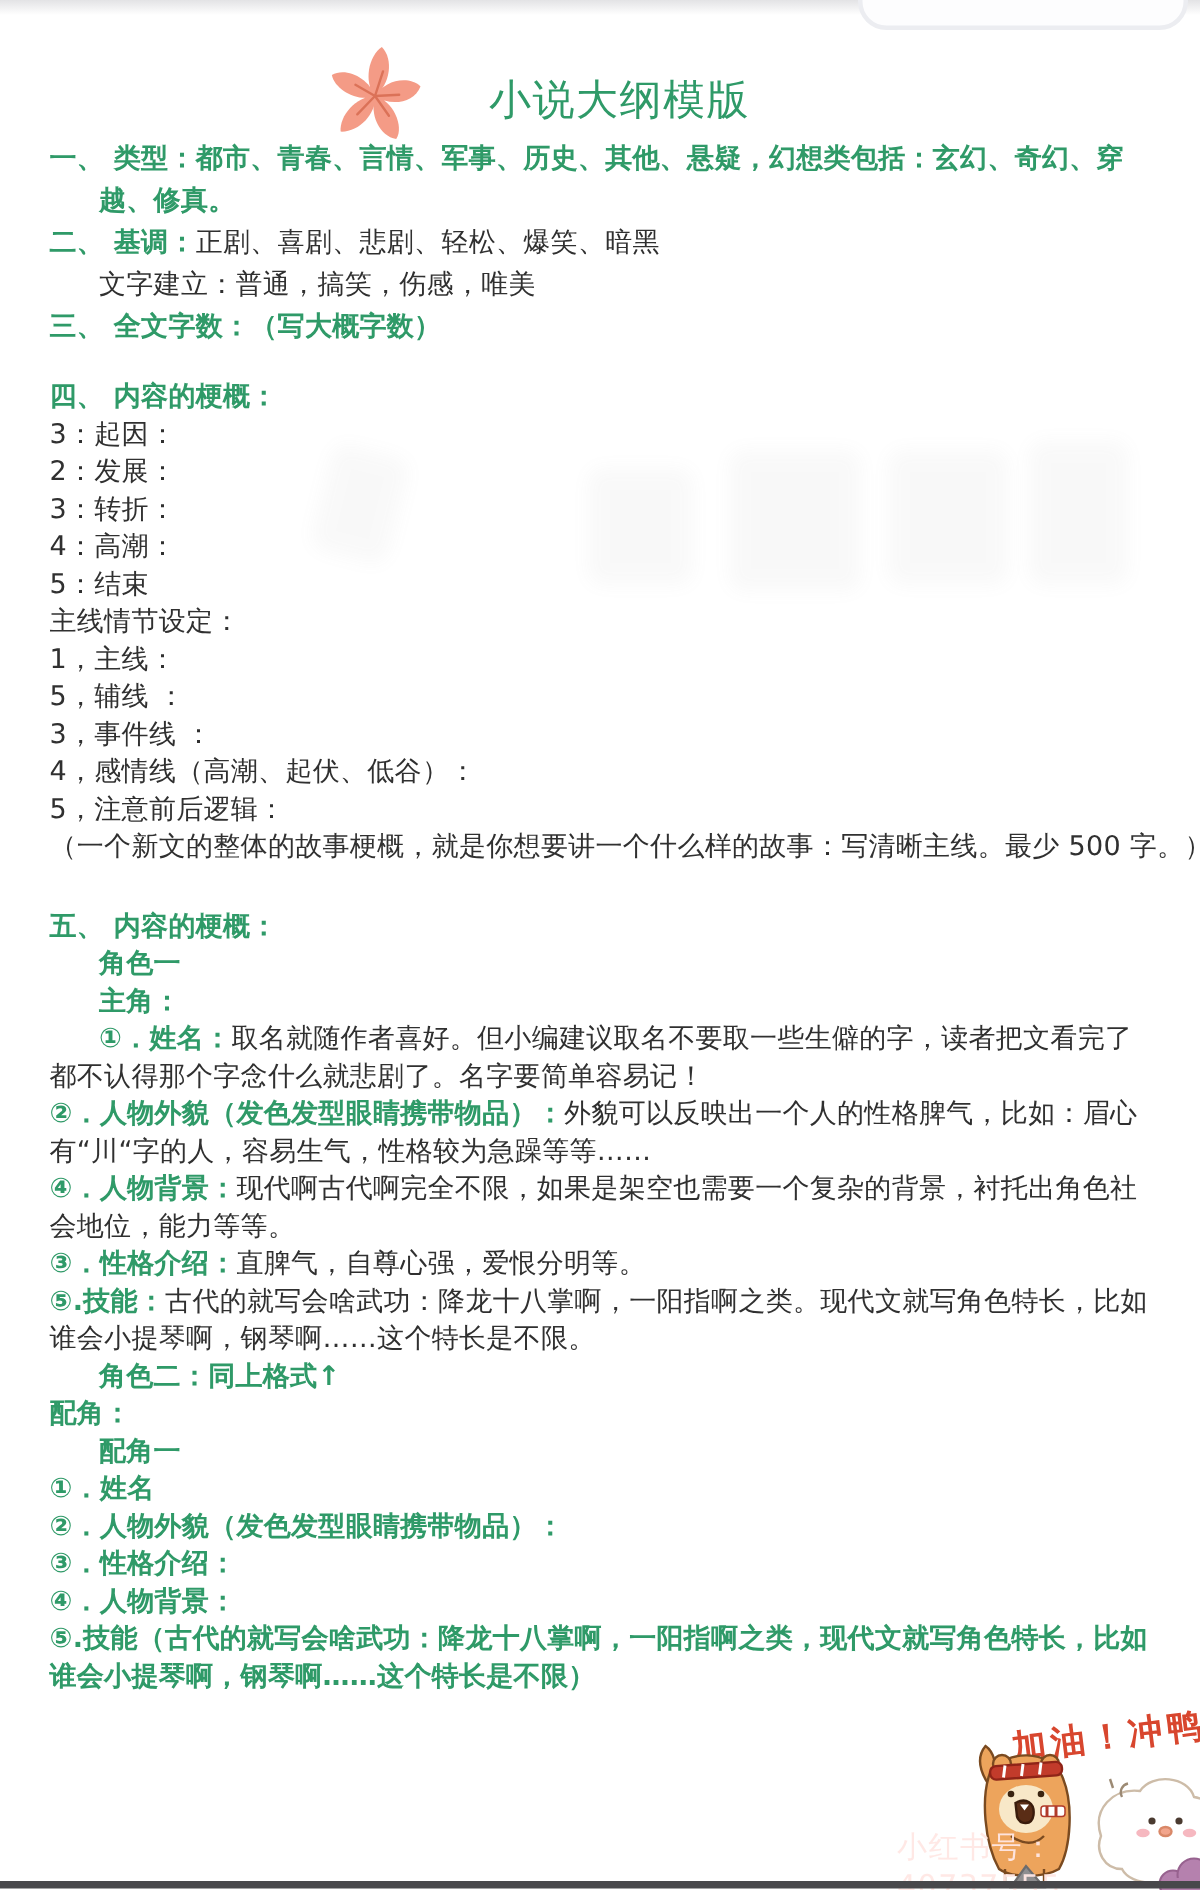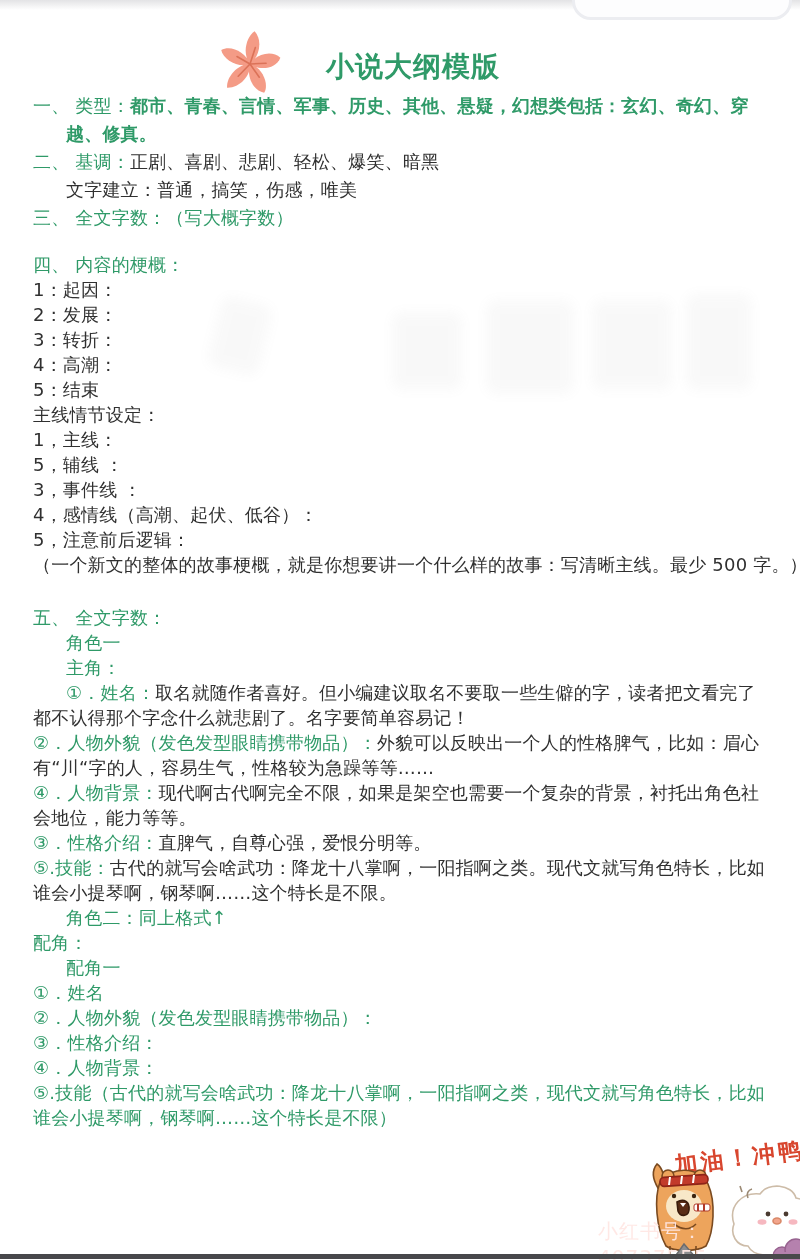--- a/index.html
+++ b/index.html
@@ -15,32 +15,32 @@
   }
   
   .edge-top{position:absolute;top:0;left:0;width:800px;height:10px;
     background:linear-gradient(#e3e3e5,rgba(255,255,255,0));pointer-events:none;}
   .top-box{position:absolute;top:-24px;right:8px;width:214px;height:38px;
     border:3px solid #ecedf1;border-radius:19px;background:#fdfdfe;}
   .bottom-bar{position:absolute;left:0;right:0;bottom:1px;height:5px;background:#48484b;}
 
   
   .flower{position:absolute;left:216px;top:26px;width:68px;height:74px;}
-  .page-title{position:absolute;left:326px;top:48px;font-size:28px;font-weight:700;
+  .page-title{position:absolute;left:326px;top:48px;font-size:28px;font-weight:400;
     color:var(--green);letter-spacing:1px;}
 
   
   .doc{position:absolute;top:92px;left:33px;width:734px;font-size:18px;color:var(--ink);}
   .doc p{margin:0;line-height:25px;letter-spacing:0.2px;}
   .doc p.lh28{line-height:28px;}
   .doc p.hang{padding-left:33px;text-indent:-33px;}
   .doc p.ind{margin-left:33px;}
   .doc p.fi{text-indent:33px;}
   .doc p.nowrap{white-space:nowrap;}
-  .seg-gb{color:var(--green);font-weight:400;margin-top:44px;}
+  .seg-gb{color:var(--green);font-weight:700;margin-top:44px;}
   .seg-g{color:var(--green);font-weight:600;}
   .seg-k{color:var(--ink);font-weight:500;}
   .seg-rb{color:var(--red);font-weight:700;}
 
   
   .wm{position:absolute;background:#8d8d8d;opacity:0.05;filter:blur(6px);border-radius:10px;}
   .wm1{left:214px;top:300px;width:52px;height:72px;transform:rotate(14deg);}
   .wm2{left:392px;top:312px;width:70px;height:78px;}
   .wm3{left:486px;top:300px;width:88px;height:94px;}
   .wm4{left:592px;top:300px;width:80px;height:90px;}
@@ -90,33 +90,33 @@
 <div class="wm wm3"></div>
 <div class="wm wm4"></div>
 <div class="wm wm5"></div>
 
 <div class="doc">
     <p class="lh28 hang"><span class="seg-gb">一、 类型：</span><span class="seg-g">都市、青春、言情、军事、历史、其他、悬疑，幻想类包括：玄幻、奇幻、穿越、修真。</span></p>
     <p class="lh28"><span class="seg-gb">二、 基调：</span><span class="seg-k">正剧、喜剧、悲剧、轻松、爆笑、暗黑</span></p>
     <p class="lh28 ind"><span class="seg-k">文字建立：普通，搞笑，伤感，唯美</span></p>
     <p class="lh28"><span class="seg-gb">三、 全文字数：（写大概字数）</span></p>
     <p style="margin-top: 20px;"><span class="seg-gb">四、 内容的梗概：</span></p>
-    <p><span class="seg-k">1：起因：</span></p>
+    <p><span class="seg-k">3：起因：</span></p>
     <p><span class="seg-k">2：发展：</span></p>
     <p><span class="seg-k">3：转折：</span></p>
     <p><span class="seg-k">4：高潮：</span></p>
     <p><span class="seg-k">5：结束</span></p>
     <p><span class="seg-k">主线情节设定：</span></p>
     <p><span class="seg-k">1，主线：</span></p>
     <p><span class="seg-k">5，辅线 ：</span></p>
     <p><span class="seg-k">3，事件线 ：</span></p>
     <p><span class="seg-k">4，感情线（高潮、起伏、低谷）：</span></p>
     <p><span class="seg-k">5，注意前后逻辑：</span></p>
     <p class="nowrap"><span class="seg-k">（一个新文的整体的故事梗概，就是你想要讲一个什么样的故事：写清晰主线。最少 500 字。）</span></p>
-    <p style="margin-top: 28px;"><span class="seg-gb">五、 全文字数：</span></p>
+    <p style="margin-top: 28px;"><span class="seg-gb">五、 内容的梗概：</span></p>
     <p class="ind"><span class="seg-gb">角色一</span></p>
     <p class="ind"><span class="seg-gb">主角：</span></p>
     <p class="fi"><span class="seg-gb">①．姓名：</span><span class="seg-k">取名就随作者喜好。但小编建议取名不要取一些生僻的字，读者把文看完了都不认得那个字念什么就悲剧了。名字要简单容易记！</span></p>
     <p><span class="seg-gb">②．人物外貌（发色发型眼睛携带物品）：</span><span class="seg-k">外貌可以反映出一个人的性格脾气，比如：眉心有“川“字的人，容易生气，性格较为急躁等等……</span></p>
     <p><span class="seg-gb">④．人物背景：</span><span class="seg-k">现代啊古代啊完全不限，如果是架空也需要一个复杂的背景，衬托出角色社会地位，能力等等。</span></p>
     <p><span class="seg-gb">③．性格介绍：</span><span class="seg-k">直脾气，自尊心强，爱恨分明等。</span></p>
     <p><span class="seg-gb">⑤.技能：</span><span class="seg-k">古代的就写会啥武功：降龙十八掌啊，一阳指啊之类。现代文就写角色特长，比如谁会小提琴啊，钢琴啊……这个特长是不限。</span></p>
     <p class="ind"><span class="seg-gb">角色二：同上格式↑</span></p>
     <p><span class="seg-gb">配角：</span></p>
     <p class="ind"><span class="seg-gb">配角一</span></p>

